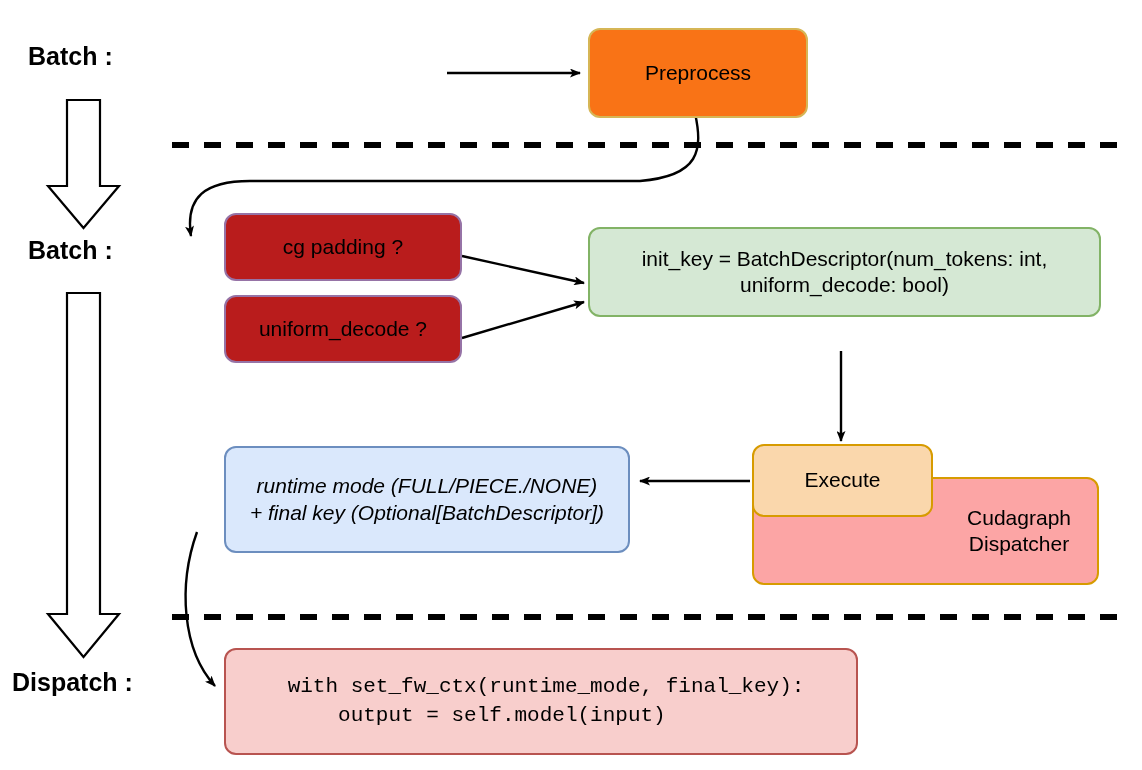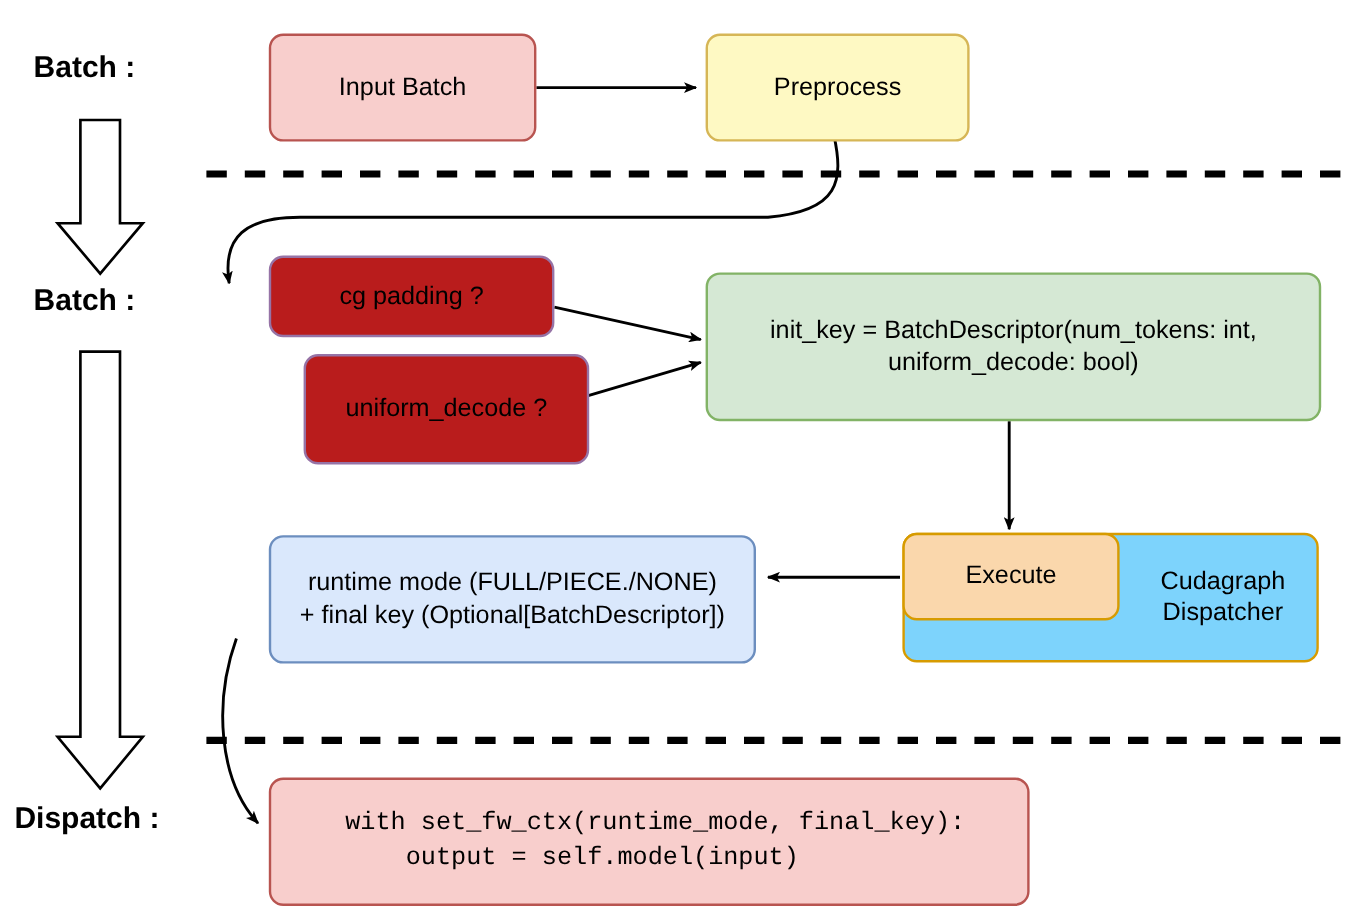--- a/index.html
+++ b/index.html
@@ -60,25 +60,25 @@
     text-align: left;
     justify-content: center;
     padding-left: 18px;
     line-height: 1.35;
   }
   .node-code .node-text {
     white-space: pre;
   }
   
   .fill-pink   { background: #f8cecc; border-color: #b85450; }
-  .fill-yellow { background: #fef9c3; border-color: #d6b656; }
+  .fill-yellow { background: #f97316; border-color: #d6b656; }
   .fill-purple { background: #b91c1c; border-color: #9673a6; }
   .fill-green  { background: #d5e8d4; border-color: #82b366; }
-  .fill-blue   { background: #dae8fc; border-color: #6c8ebf; }
-  .fill-orange-light { background: #7dd3fc; border-color: #d79b00; }
+  .fill-blue   { background: #dae8fc; border-color: #6c8ebf; font-style: italic; }
+  .fill-orange-light { background: #fca5a5; border-color: #d79b00; margin-top: 33px; }
   .fill-orange-dark  { background: #fad7ac; border-color: #d79b00; }
   .node-cudagraph-dispatcher { align-items: center; justify-content: flex-end; padding-right: 26px; }
 </style>
 </head>
 <body>
 
 <div id="diagram-root">
 
   <svg id="edges-layer" viewBox="0 0 1142 770" width="1142" height="770" xmlns="http://www.w3.org/2000/svg">
     <defs>
@@ -107,37 +107,34 @@
 
     <path d="M750,481 L640,481" fill="none" stroke="#000000" stroke-width="2.4" marker-end="url(#arrowhead)"></path>
 
     <path d="M197,532 C 178,585 182,650 215,686" fill="none" stroke="#000000" stroke-width="2.4" marker-end="url(#arrowhead)"></path>
   </svg>
 
   <div class="stage-label" style="left:28px; top:42px;">Batch :</div>
   <div class="stage-label" style="left:28px; top:236px;">Batch :</div>
   <div class="stage-label" style="left:12px; top:668px;">Dispatch :</div>
 
-  <div class="node fill-pink" style="left:224px; top:28px; width:223px; height:90px;">
-    <span class="node-text">Input Batch</span>
-  </div>
 
   <div class="node fill-yellow" style="left:588px; top:28px; width:220px; height:90px;">
     <span class="node-text">Preprocess</span>
   </div>
 
   <div class="node fill-purple" style="left:224px; top:213px; width:238px; height:68px;">
     <span class="node-text">cg padding ?</span>
   </div>
 
-  <div class="node fill-purple" style="left:224px; top:295px; width:238px; height:92px;margin-left:29px;">
+  <div class="node fill-purple" style="left:224px; top:295px; width:238px; height:68px;">
     <span class="node-text">uniform_decode ?</span>
   </div>
 
-  <div class="node fill-green" style="left:588px; top:227px; width:513px; height:124px;">
+  <div class="node fill-green" style="left:588px; top:227px; width:513px; height:90px;">
     <span class="node-text">init_key = BatchDescriptor(num_tokens: int,
 uniform_decode: bool)</span>
   </div>
 
   <div class="node fill-orange-light node-cudagraph-dispatcher" style="left:752px; top:444px; width:347px; height:108px;">
     <span class="node-text">Cudagraph
 Dispatcher</span>
   </div>
 
   <div class="node fill-orange-dark" style="left:752px; top:444px; width:181px; height:73px;">

